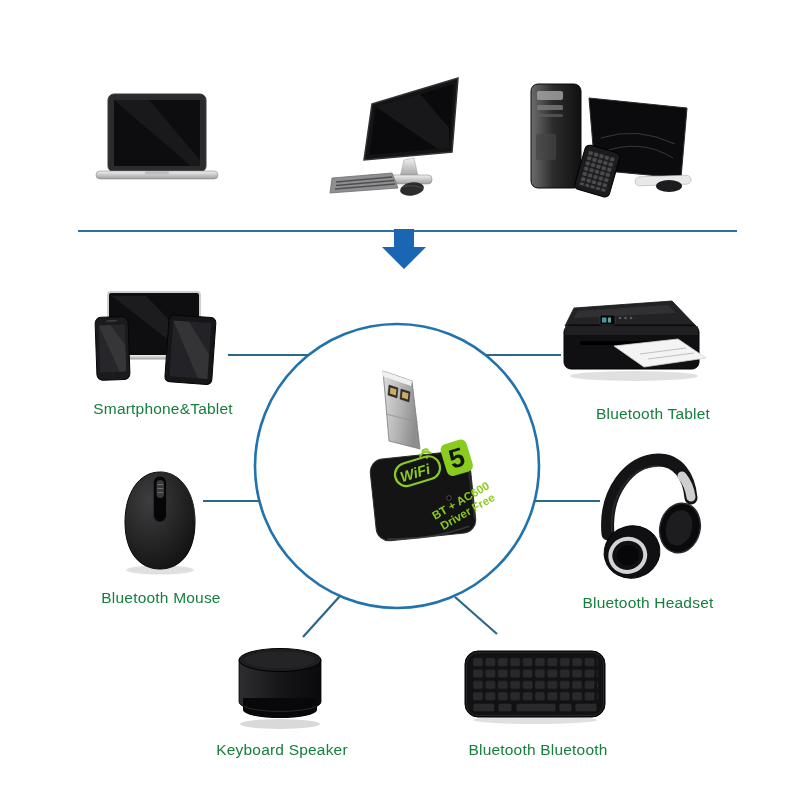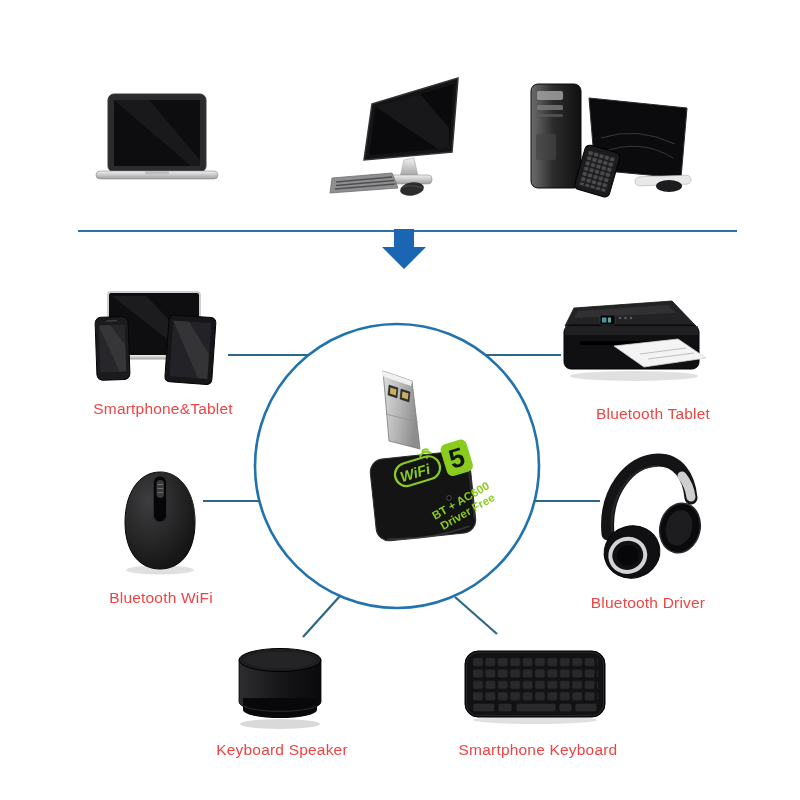--- a/index.html
+++ b/index.html
@@ -1,20 +1,20 @@
 <!DOCTYPE html>
 <html><head>
 <meta charset="utf-8">
 <style>
   html,body{margin:0;padding:0;background:#fff;}
   .stage{position:relative;width:800px;height:800px;background:#ffffff;overflow:hidden;
          font-family:"Liberation Sans",sans-serif;}
   .dev{position:absolute;}
   .plabel{position:absolute;transform:translateX(-50%);font-size:15.5px;letter-spacing:.2px;
-          color:#ef4444;white-space:nowrap;font-family:"Liberation Sans",sans-serif;}
+          color:#15803d;white-space:nowrap;font-family:"Liberation Sans",sans-serif;}
   svg{display:block;}
 </style>
 </head>
 <body>
 
 <div class="stage">
 
   <svg class="dev" style="left:0;top:0" width="800" height="800" viewBox="0 0 800 800">
     <line x1="78" y1="231" x2="737" y2="231" stroke="#2d6fa8" stroke-width="2.2"></line>
     <path d="M394 229 L414 229 L414 247 L426 247 L404 269 L382 247 L394 247 Z" fill="#1a66b2"></path>
@@ -217,18 +217,18 @@
     <rect x="10" y="9" width="126" height="45.5" fill="url(#keysP)"></rect>
     <rect x="10.8" y="55.2" width="22" height="8.6" rx="2" fill="#29292b" stroke="#0a0a0a" stroke-width="0.5"></rect>
     <rect x="54" y="55.2" width="40" height="8.6" rx="2" fill="#29292b" stroke="#0a0a0a" stroke-width="0.5"></rect>
     <rect x="113" y="55.2" width="22" height="8.6" rx="2" fill="#29292b" stroke="#0a0a0a" stroke-width="0.5"></rect>
     <rect x="36" y="55.2" width="14" height="8.6" rx="2" fill="#29292b" stroke="#0a0a0a" stroke-width="0.5"></rect>
     <rect x="97" y="55.2" width="13" height="8.6" rx="2" fill="#29292b" stroke="#0a0a0a" stroke-width="0.5"></rect>
   </svg>
 
   <div class="plabel" style="left:163px;top:400px">Smartphone&amp;Tablet</div>
   <div class="plabel" style="left:653px;top:405px">Bluetooth Tablet</div>
-  <div class="plabel" style="left:161px;top:589px">Bluetooth WiFi</div>
-  <div class="plabel" style="left:648px;top:594px">Bluetooth Driver</div>
+  <div class="plabel" style="left:161px;top:589px">Bluetooth Mouse</div>
+  <div class="plabel" style="left:648px;top:594px">Bluetooth Headset</div>
   <div class="plabel" style="left:282px;top:741px">Keyboard Speaker</div>
-  <div class="plabel" style="left:538px;top:741px">Smartphone Keyboard</div>
+  <div class="plabel" style="left:538px;top:741px">Bluetooth Bluetooth</div>
 
 </div>
 
 </body></html>

